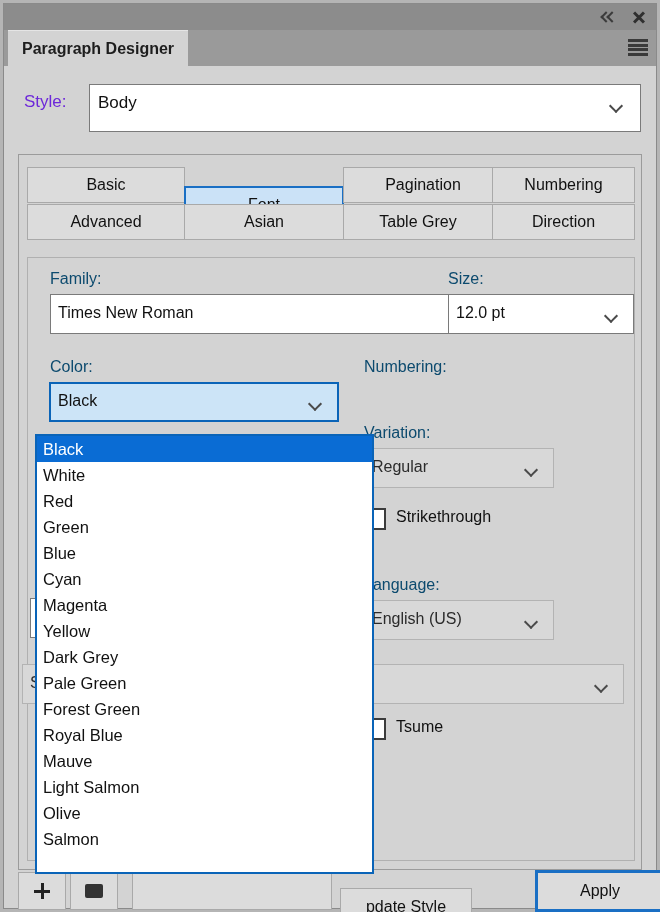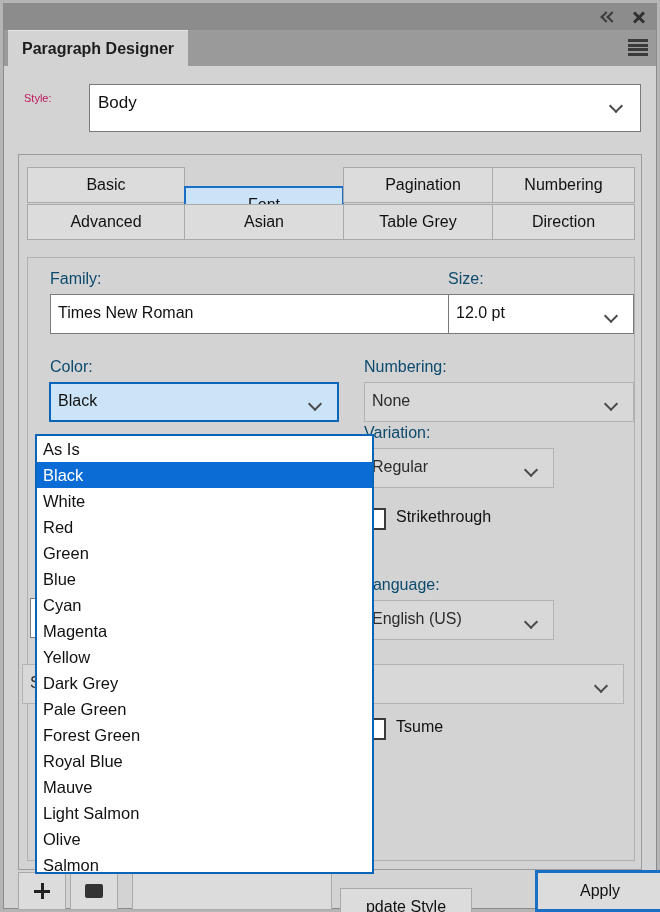--- a/index.html
+++ b/index.html
@@ -40,21 +40,21 @@
   .paneltab{position:absolute;left:4px;top:0;height:36px;padding:0 14px;background:#d3d3d3;
             display:flex;align-items:center;font-size:16px;font-weight:bold;color:#1d1d1d;
             border-top:1px solid #e5e5e5;}
   .burger{position:absolute;right:8px;top:9px;width:20px;height:17px;display:flex;flex-direction:column;
           justify-content:space-between;}
   .burger i{display:block;height:3px;background:#3a3a3a;}
 
   
   .content{position:absolute;left:0;top:62px;width:652px;height:842px;background:#d3d3d3;}
   .style-row{position:absolute;left:0;top:18px;width:652px;height:42px;}
-  .style-label{position:absolute;left:20px;top:8px;font-size:11px;color:#be185d;}
+  .style-label{position:absolute;left:20px;top:8px;font-size:17px;color:#6d28d9;}
   .style-combo{position:absolute;left:85px;top:0;width:552px;height:48px;background:#fff;
                border:1px solid #7a7a7a;box-sizing:border-box;}
   .style-combo .val{position:absolute;left:8px;top:8px;font-size:17px;color:#111;}
 
   
   .caret{position:absolute;width:14px;height:9px;}
   .caret:before{content:"";position:absolute;left:1px;top:0;width:8px;height:8px;
     border-right:2px solid #4a4a4a;border-bottom:2px solid #4a4a4a;transform:rotate(45deg);}
 
   
@@ -185,24 +185,20 @@
               <span class="caret" style="right:14px;top:16px;"></span>
             </div>
 
             <div class="fld-label" style="left:22px;top:100px;">Color:</div>
             <div class="combo focused" style="left:21px;top:124px;width:290px;height:40px;">
               <span class="val" style="top:8px;">Black</span>
               <span class="caret" style="right:14px;top:15px;"></span>
             </div>
 
             <div class="fld-label" style="left:336px;top:100px;">Numbering:</div>
-            <div class="combo disabled" style="left:336px;top:124px;width:270px;">
-              <span class="val">None</span>
-              <span class="caret" style="right:14px;top:16px;"></span>
-            </div>
 
             <div class="combo disabled" style="left:21px;top:190px;width:290px;">
               <span class="caret" style="right:14px;top:16px;"></span>
             </div>
 
             <div class="fld-label" style="left:336px;top:166px;">Variation:</div>
             <div class="combo disabled" style="left:336px;top:190px;width:190px;">
               <span class="val">Regular</span>
               <span class="caret" style="right:14px;top:16px;"></span>
             </div>
@@ -245,21 +241,20 @@
             <span>Apply</span>
           </div>
         </div>
 
       </div>
     </div>
   </div>
 
   <div class="droplist">
     <div class="dl-list">
-        <div class="dl-item">As Is</div>
         <div class="dl-item sel">Black</div>
         <div class="dl-item">White</div>
         <div class="dl-item">Red</div>
         <div class="dl-item">Green</div>
         <div class="dl-item">Blue</div>
         <div class="dl-item">Cyan</div>
         <div class="dl-item">Magenta</div>
         <div class="dl-item">Yellow</div>
         <div class="dl-item">Dark Grey</div>
         <div class="dl-item">Pale Green</div>

